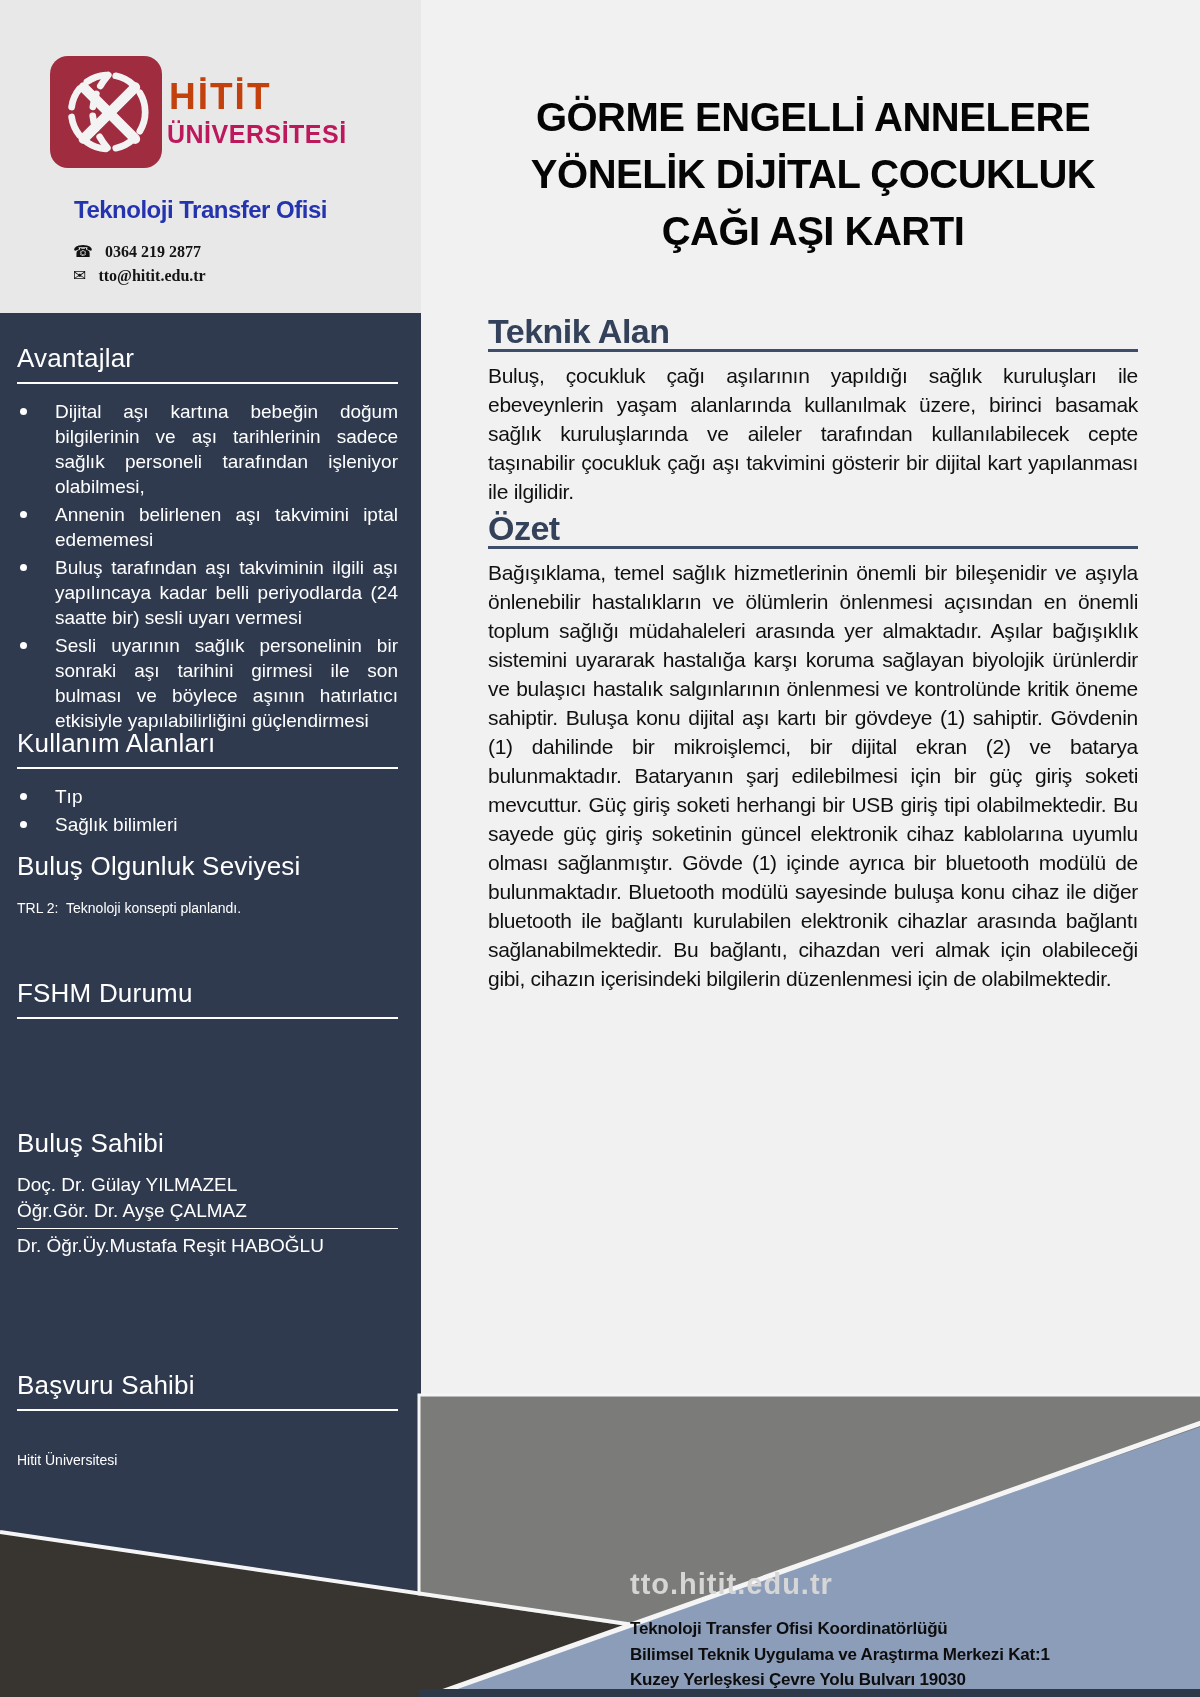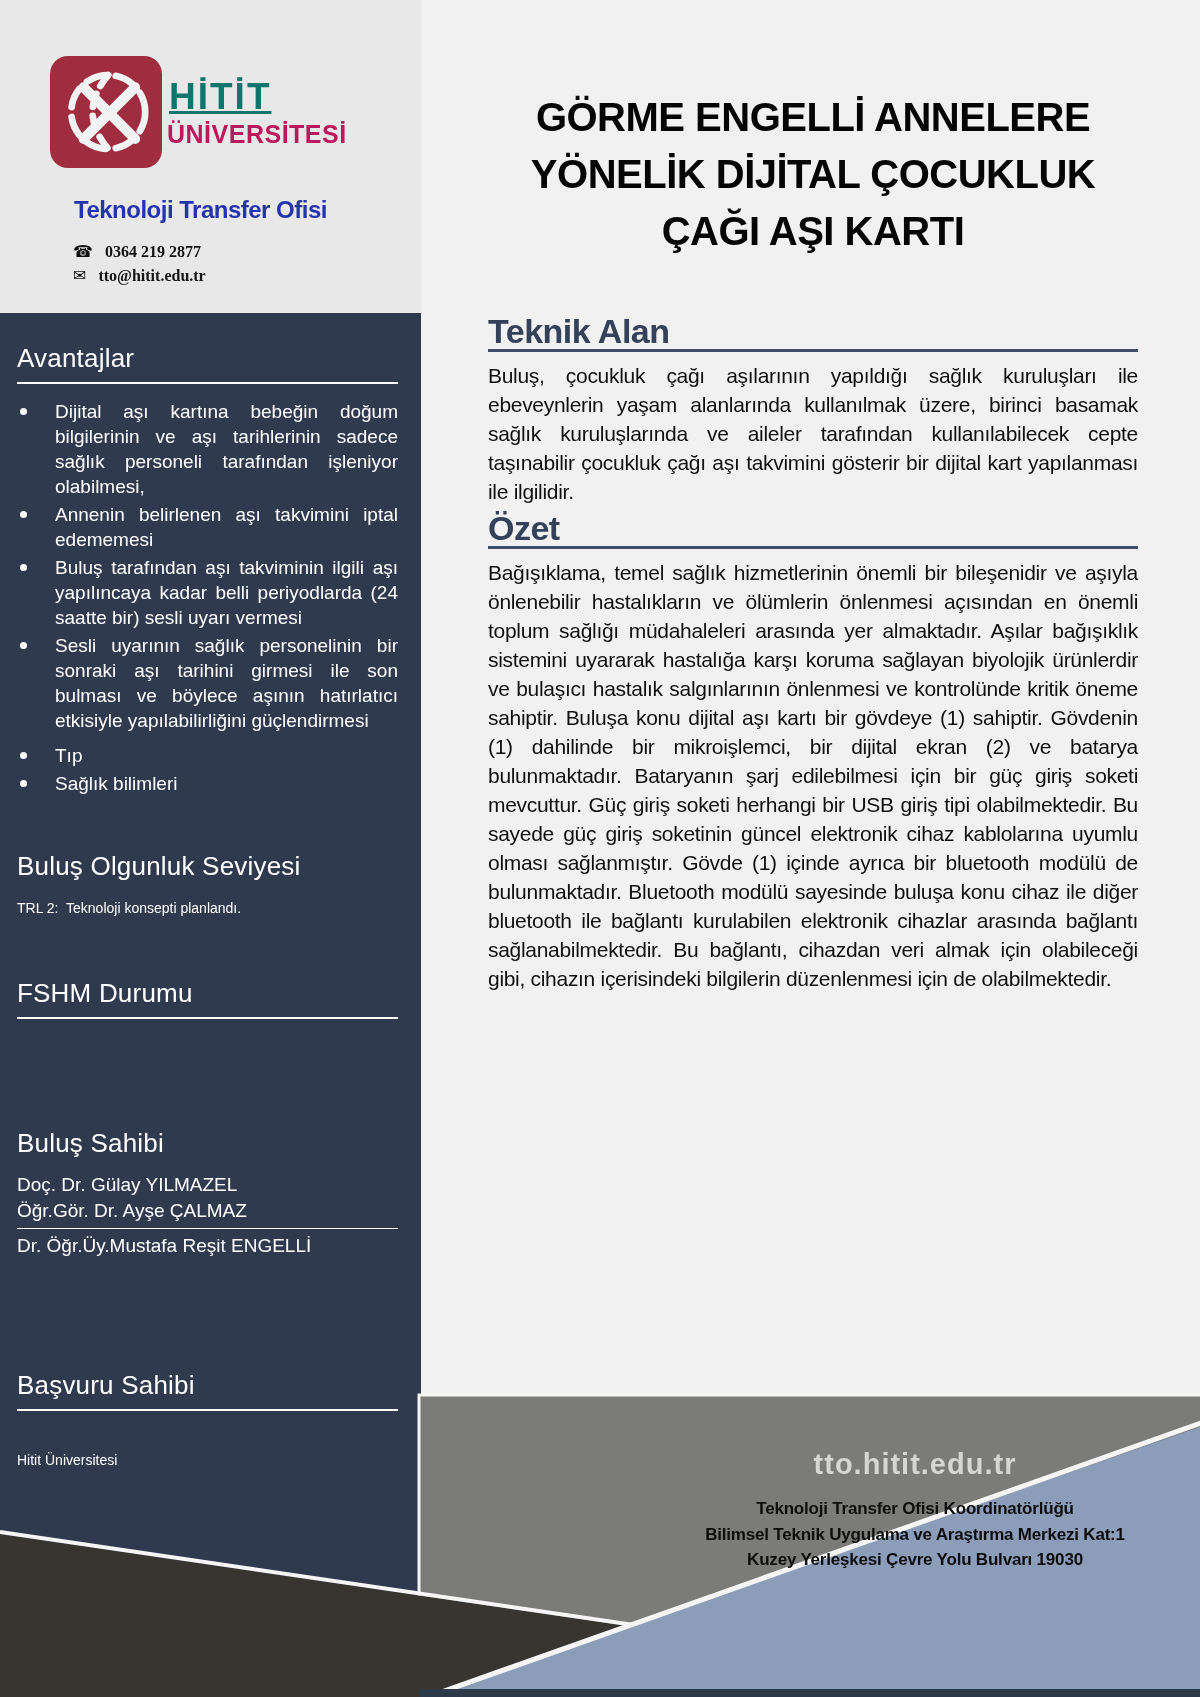--- a/index.html
+++ b/index.html
@@ -3,21 +3,21 @@
 <meta charset="utf-8">
 <style>
   html,body{margin:0;padding:0;background:#6b6b6b;}
   .page{position:relative;width:1200px;height:1697px;background:#f1f1f1;overflow:hidden;
         font-family:"Liberation Sans", sans-serif;-webkit-font-smoothing:antialiased;}
 
   
   .brand-block{position:absolute;left:0;top:0;width:421px;height:313px;background:#e8e8e8;}
   .logo-box{position:absolute;left:50px;top:56px;width:112px;height:112px;}
   .brand-title{position:absolute;left:169px;top:76px;font-size:37px;font-weight:800;
-               color:#0f766e;letter-spacing:2px;text-decoration:underline;}
+               color:#c2410c;letter-spacing:2px;}
   .brand-subtitle{position:absolute;left:167px;top:120px;font-size:25px;font-weight:700;
                color:#be185d;letter-spacing:.5px;}
   .office-line{position:absolute;left:74px;top:196px;font-size:24px;font-weight:700;
                color:#2433ae;letter-spacing:-.5px;}
   .contact-row{position:absolute;left:73px;font-size:16px;font-weight:700;color:#141414;
                font-family:"Liberation Serif", serif;display:flex;align-items:center;gap:12px;}
   .contact-row .cicon{font-family:"DejaVu Sans", sans-serif;font-size:16px;color:#111;}
   .row-phone{top:242px;}
   .row-email{top:266px;}
 
@@ -41,21 +41,21 @@
   .main-sec{position:absolute;left:67px;width:650px;}
   .sec-teknik{top:313px;}
   .sec-ozet{top:510px;}
   .main-h{font-size:34px;font-weight:800;color:#34415a;letter-spacing:-.5px;line-height:36px;
           border-bottom:3px solid #3e4d6a;margin:0;}
   .main-p{margin:9px 0 0 0;font-size:21px;line-height:29px;text-align:justify;color:#101010;
           letter-spacing:-.3px;}
 
   
   .footer-art{position:absolute;left:0;top:1390px;width:1200px;height:307px;z-index:5;}
-  .footer-text{position:absolute;left:630px;top:1448px;width:570px;text-align:center;z-index:6;}
+  .footer-text{position:absolute;left:630px;top:1568px;width:570px;text-align:left;z-index:6;}
   .site-url{font-size:29px;font-weight:800;color:#d6d6d6;letter-spacing:1px;margin-bottom:15px;}
   .addr{font-size:17px;font-weight:700;color:#0d0d0d;line-height:25.5px;letter-spacing:-.2px;}
   .prewrap{white-space:pre-wrap;}
 </style>
 </head>
 <body>
 
 <div class="page">
 
   <div class="brand-block">
@@ -101,20 +101,21 @@
           <span class="btxt">Buluş tarafından aşı takviminin ilgili aşı yapılıncaya kadar belli periyodlarda (24 saatte bir) sesli uyarı vermesi</span>
         </div>
         <div class="bullet">
           <span class="dot"></span>
           <span class="btxt">Sesli uyarının sağlık personelinin bir sonraki aşı tarihini girmesi ile son bulması ve böylece aşının hatırlatıcı etkisiyle yapılabilirliğini güçlendirmesi</span>
         </div>
       </div>
     </div>
 
     <div class="side-sec" style="top:415px">
+      <h2 class="side-h ruled">Kullanım Alanları</h2>
       <div class="side-list">
         <div class="bullet">
           <span class="dot"></span>
           <span class="btxt">Tıp</span>
         </div>
         <div class="bullet">
           <span class="dot"></span>
           <span class="btxt">Sağlık bilimleri</span>
         </div>
       </div>
@@ -128,21 +129,21 @@
     <div class="side-sec" style="top:665px">
       <h2 class="side-h ruled">FSHM Durumu</h2>
     </div>
 
     <div class="side-sec" style="top:815px">
       <h2 class="side-h">Buluş Sahibi</h2>
       <div class="names" style="margin-top:14px">
         <div>Doç. Dr. Gülay YILMAZEL</div>
         <div>Öğr.Gör. Dr. Ayşe ÇALMAZ</div>
         <hr class="name-sep">
-        <div>Dr. Öğr.Üy.Mustafa Reşit ENGELLİ</div>
+        <div>Dr. Öğr.Üy.Mustafa Reşit HABOĞLU</div>
       </div>
     </div>
 
     <div class="side-sec" style="top:1057px">
       <h2 class="side-h ruled">Başvuru Sahibi</h2>
       <div class="side-text" style="margin-top:36px">Hitit Üniversitesi</div>
     </div>
 
   </div>
 

